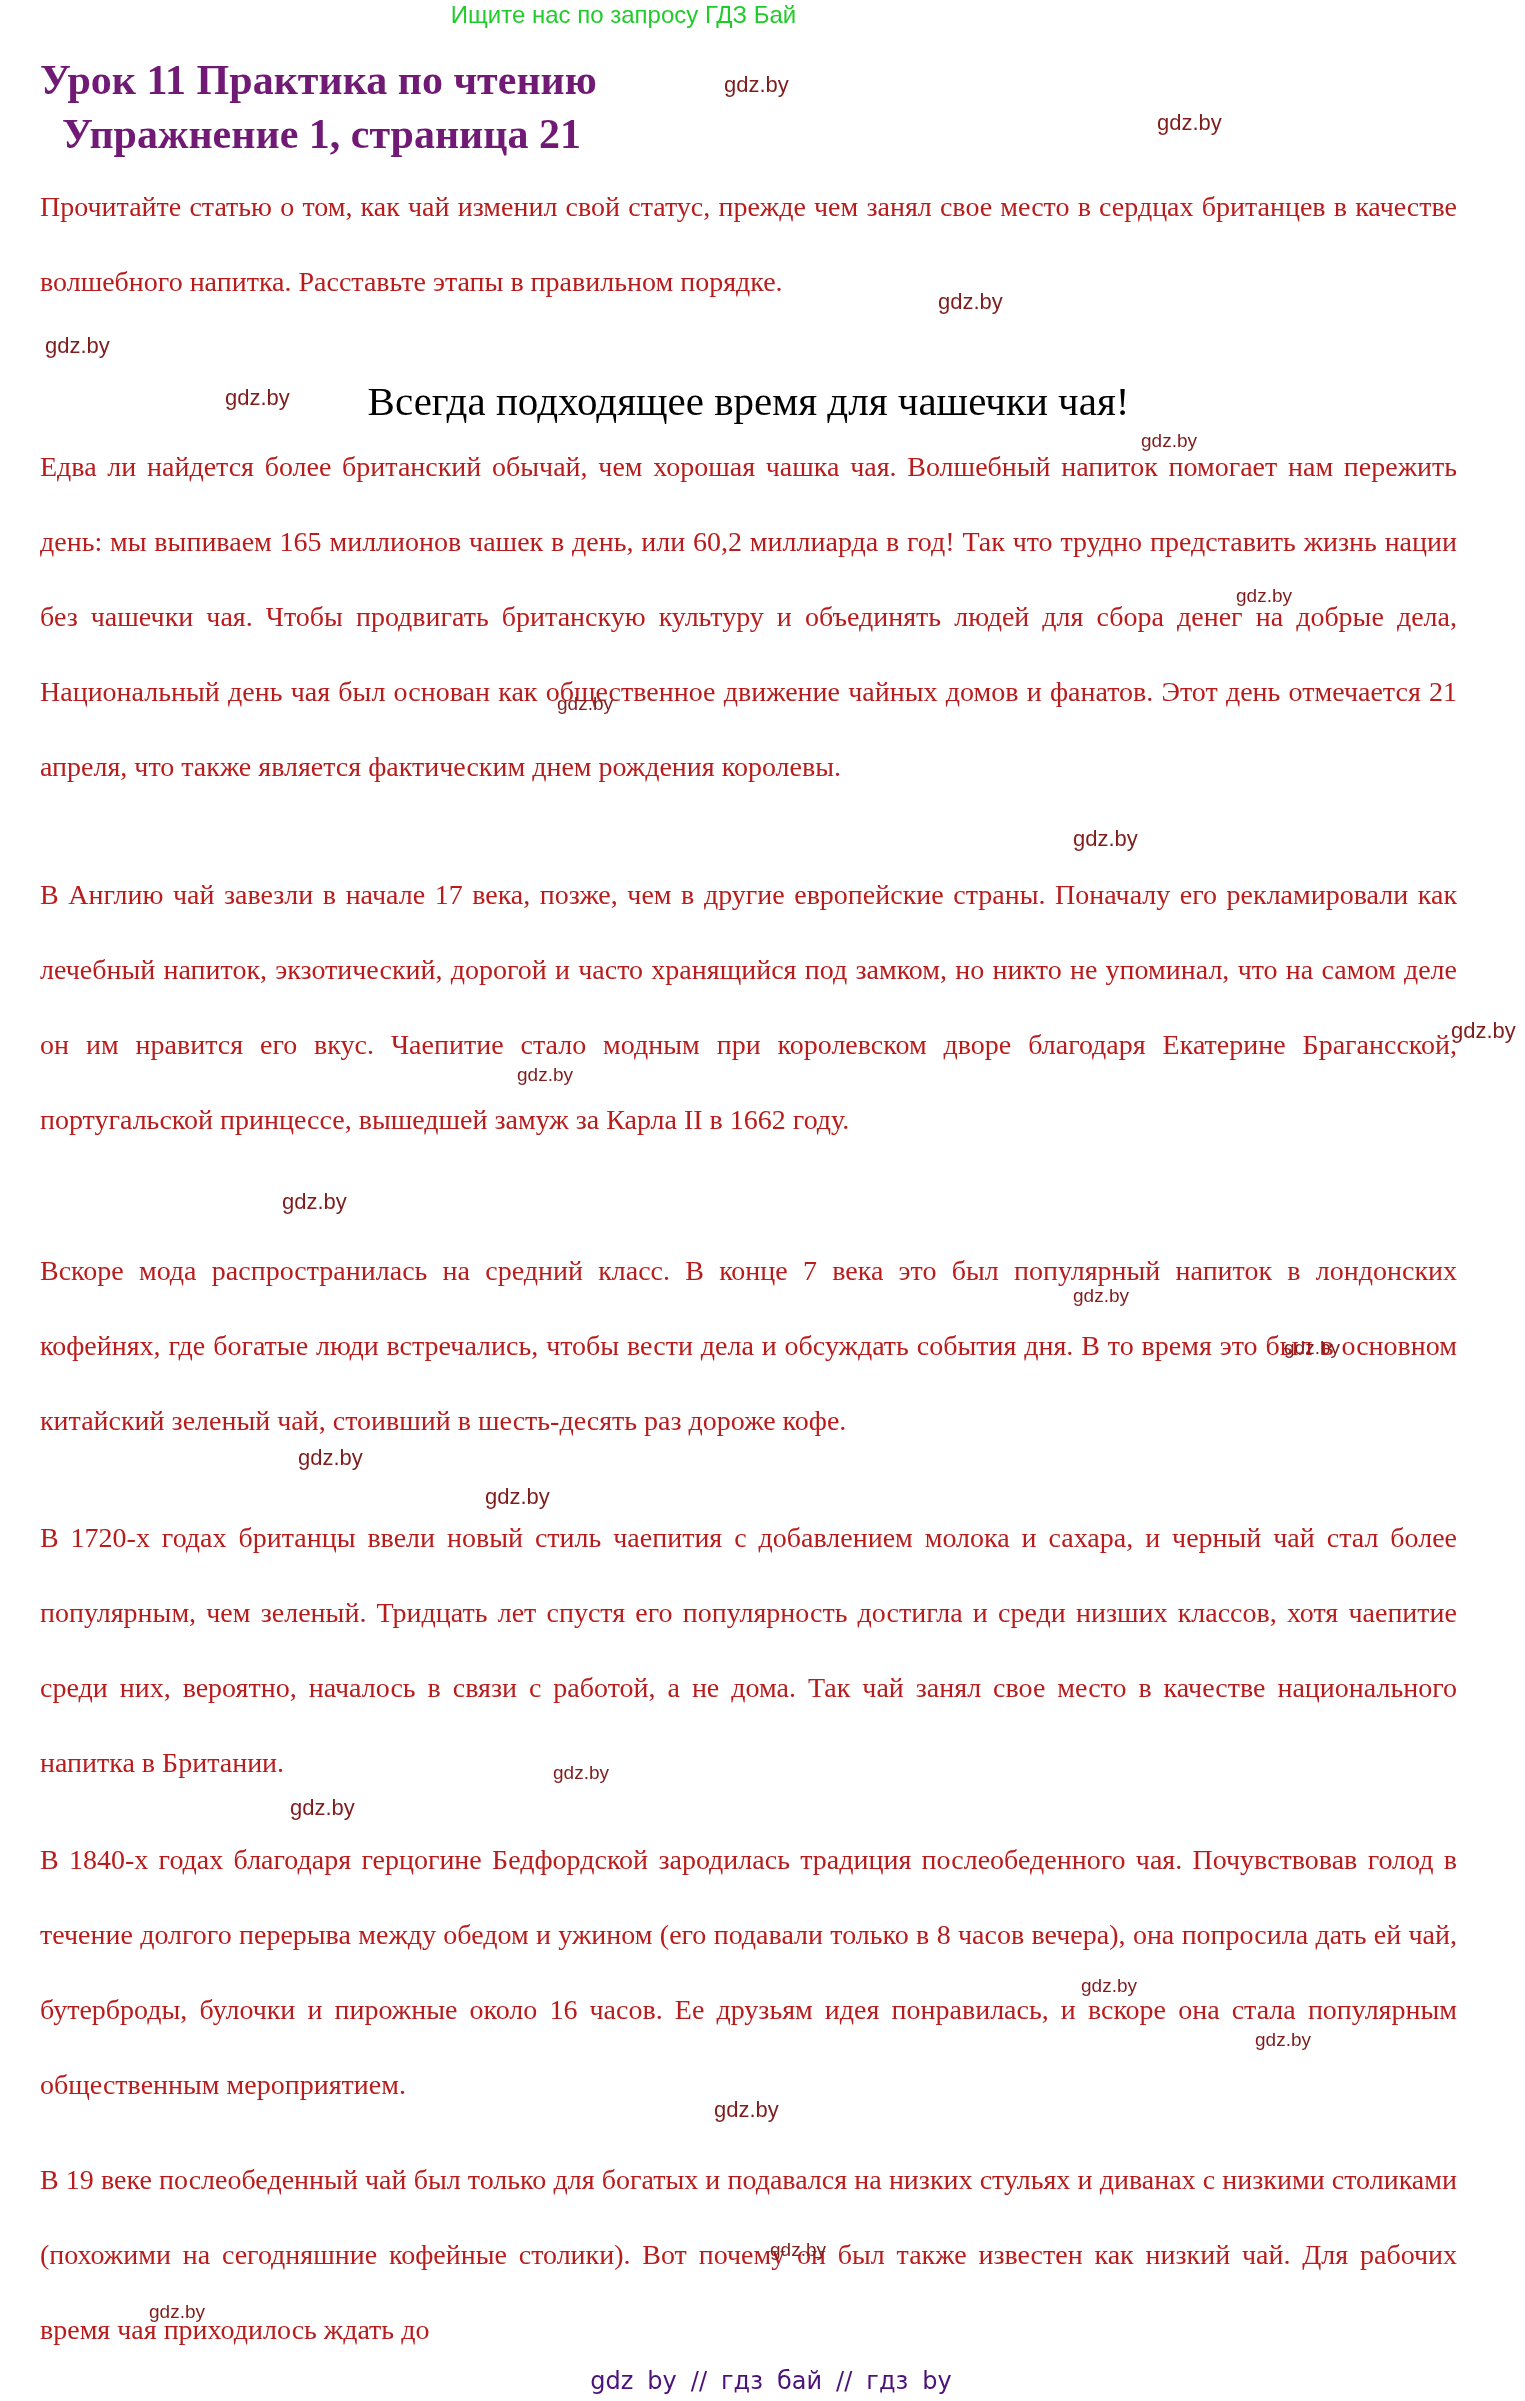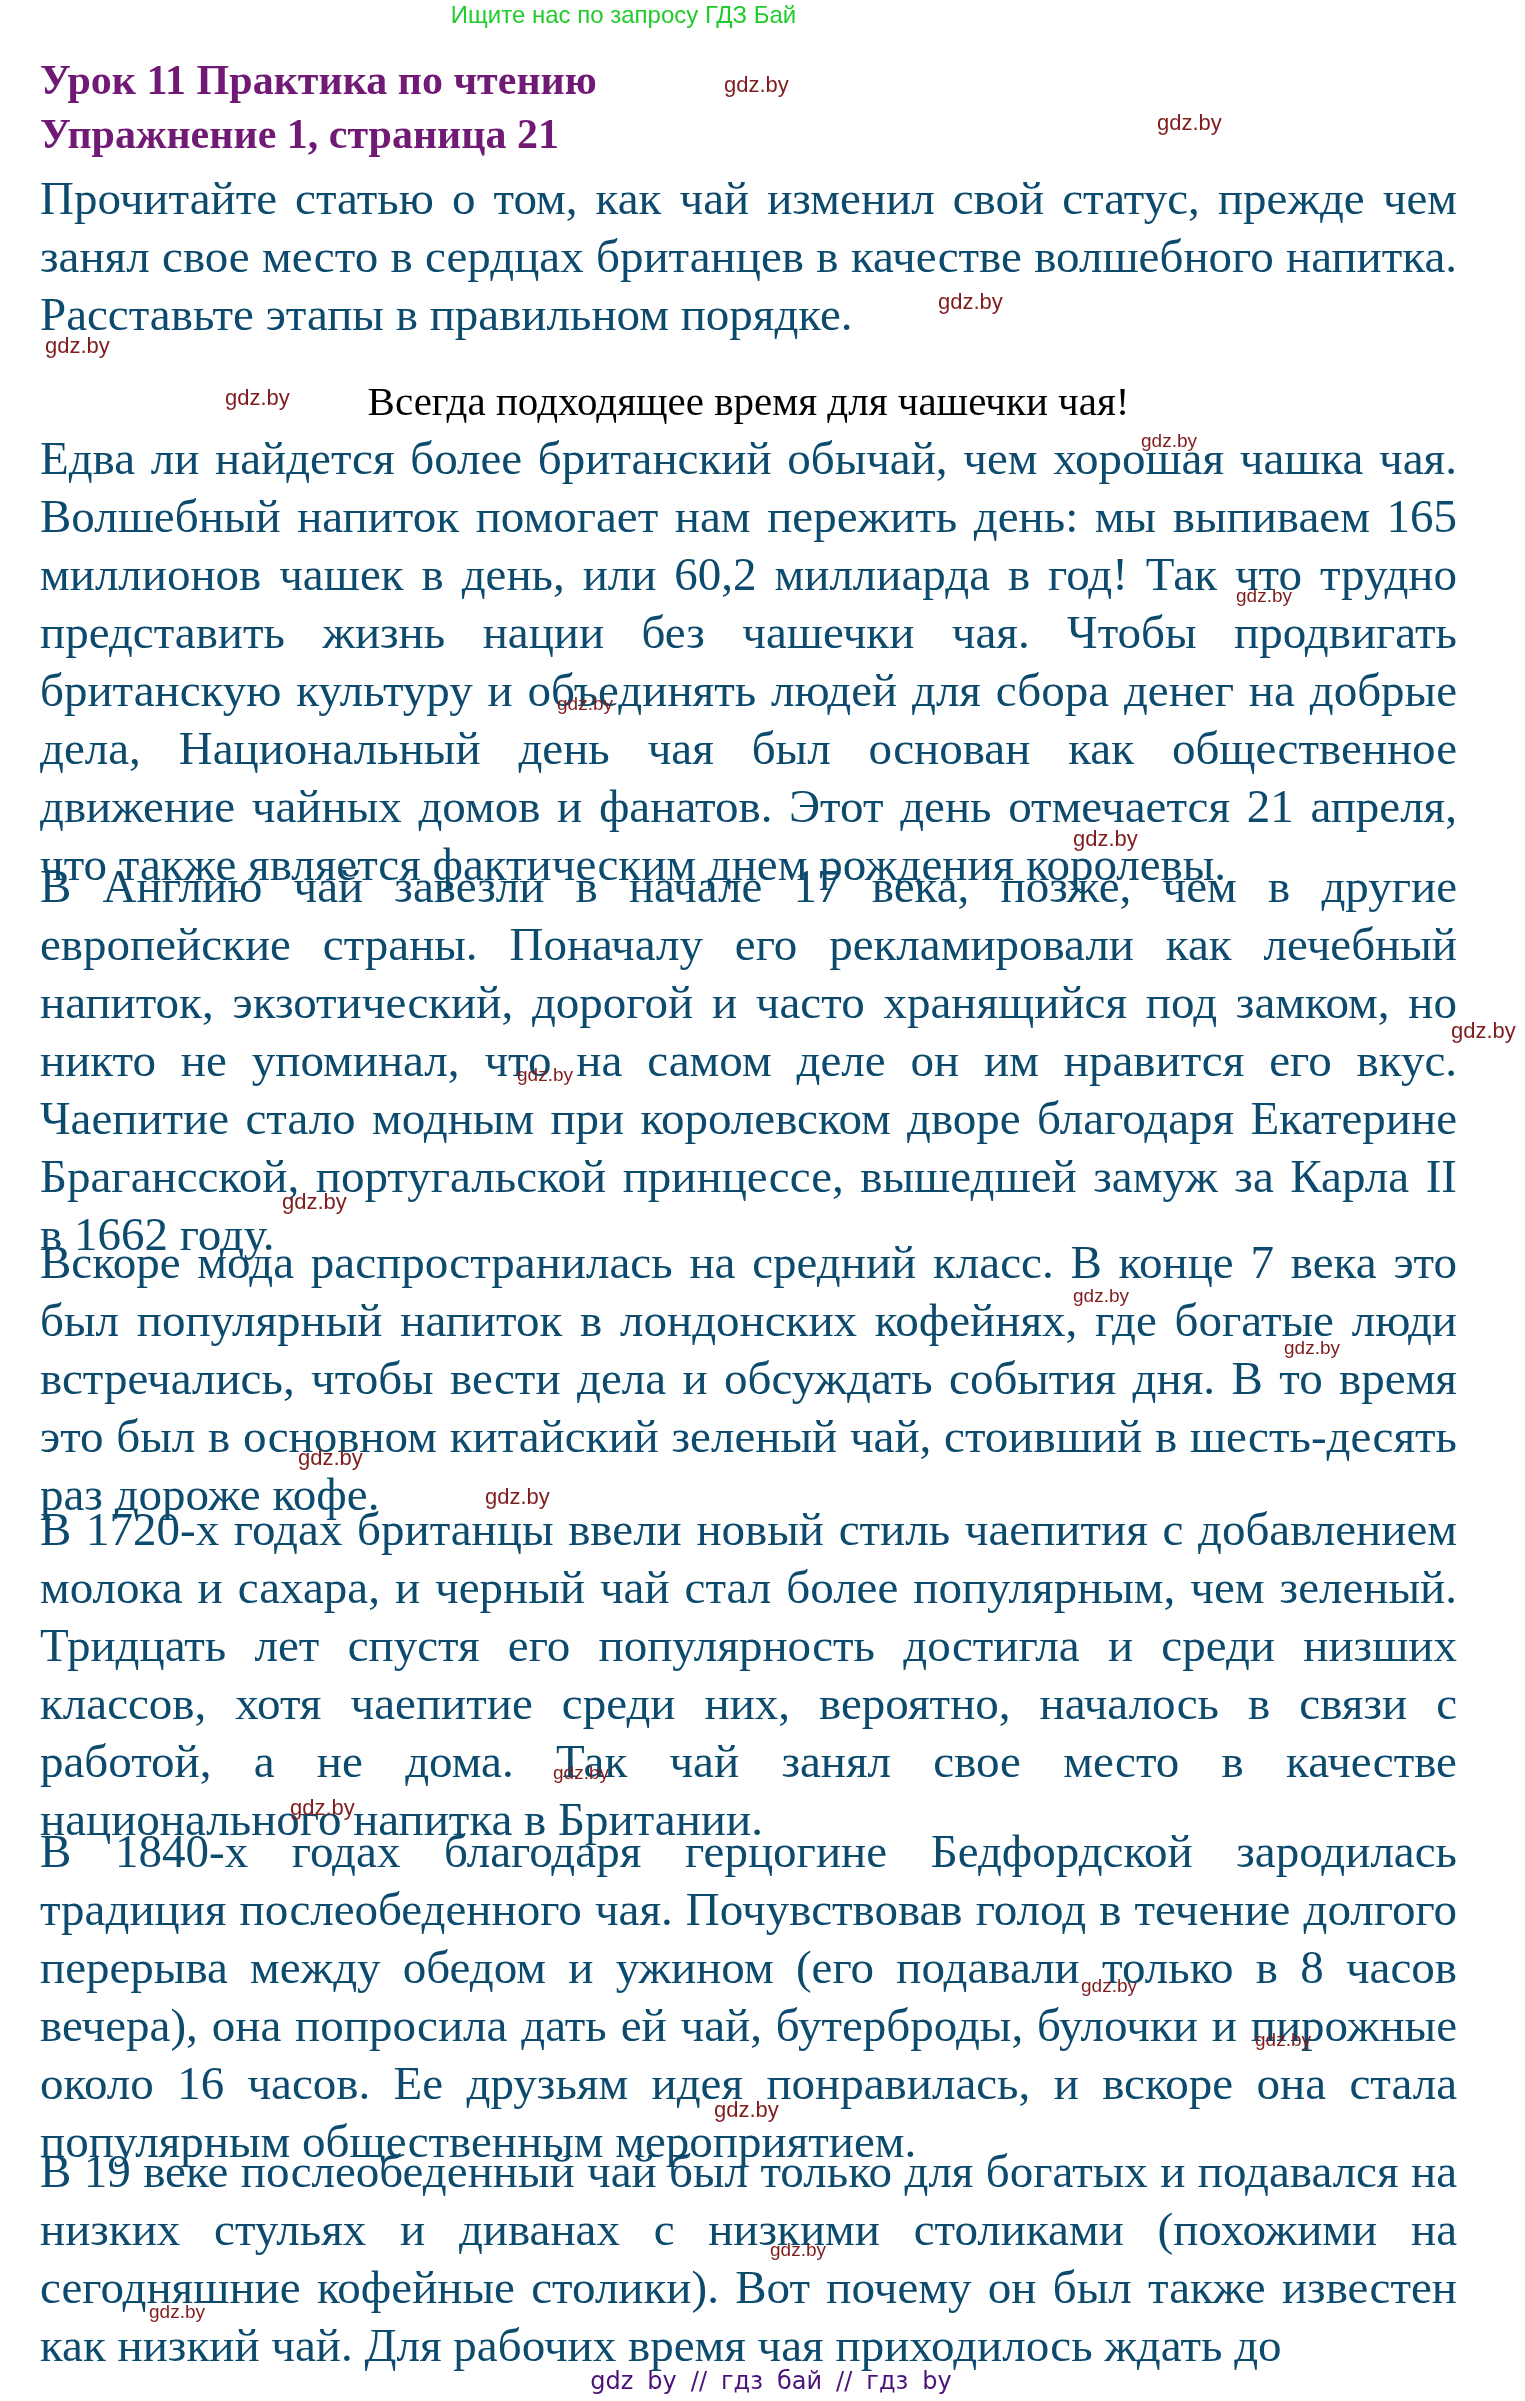--- a/index.html
+++ b/index.html
@@ -15,24 +15,24 @@
       font-family: "DejaVu Sans", sans-serif; font-size: 24px; line-height: 30px;
       word-spacing: 6.4px;
       padding-left: 8px;
     }
     .doc { position: absolute; left: 40px; width: 1417px; top: 0; }
     .title {
       position: absolute; left: 0; white-space: nowrap;
       font-family: "Liberation Serif", serif; font-weight: bold; font-size: 42px; line-height: 49px; color: #701a75;
     }
     .title.t1 { top: 56px; }
-    .title.t2 { top: 110px; }
+    .title.t2 { top: 110px; margin-left: 22px; }
     .para {
       position: absolute; left: 0; width: 1417px;
-      font-family: "Liberation Serif", serif; font-size: 47px; line-height: 58px; color: #0c4a6e;
+      font-family: "Liberation Serif", serif; font-size: 28px; line-height: 75px; color: #b91c1c;
       text-align: justify; text-align-last: left;
     }
     .subtitle {
       position: absolute; left: 0; width: 1417px; text-align: center; top: 375px;
       font-family: "Liberation Serif", serif; font-size: 41px; line-height: 53px; color: #000;
     }
     .wm {
       position: absolute; font-family: "Liberation Sans", sans-serif; font-size: 22px; color: #7f1d1d;
       line-height: 24px; white-space: nowrap;
     }

